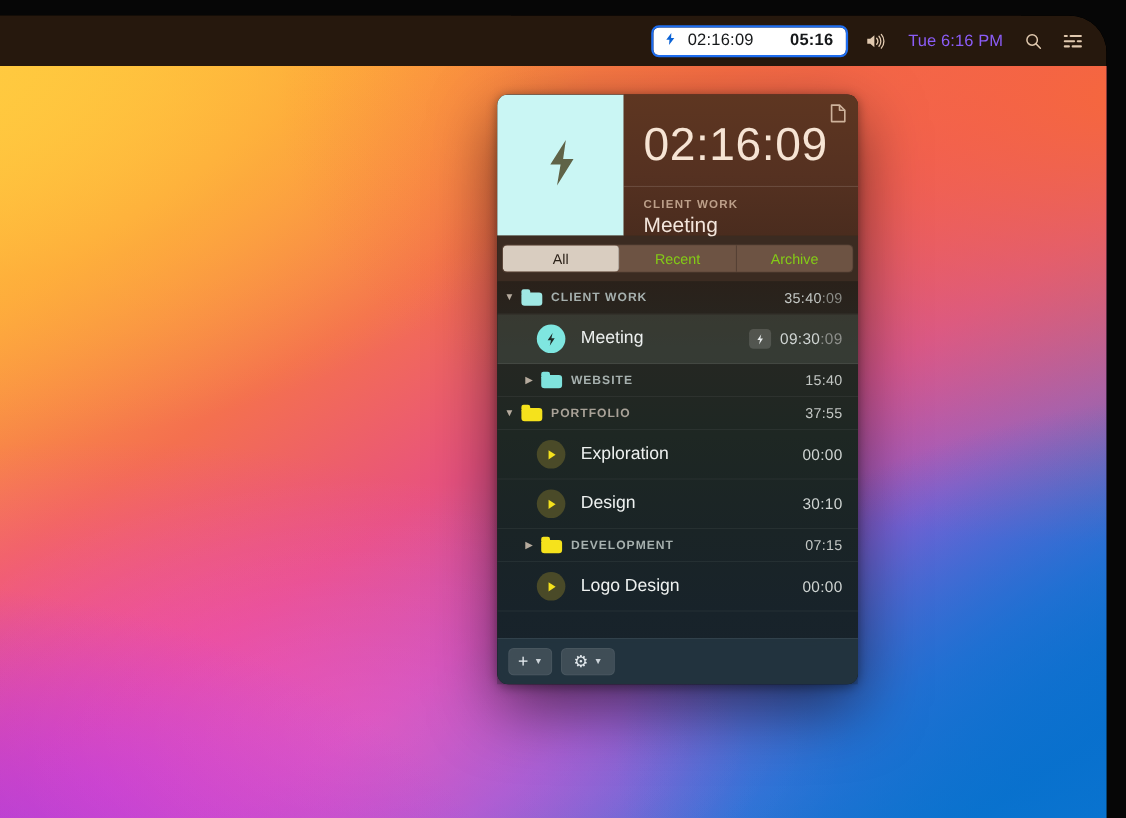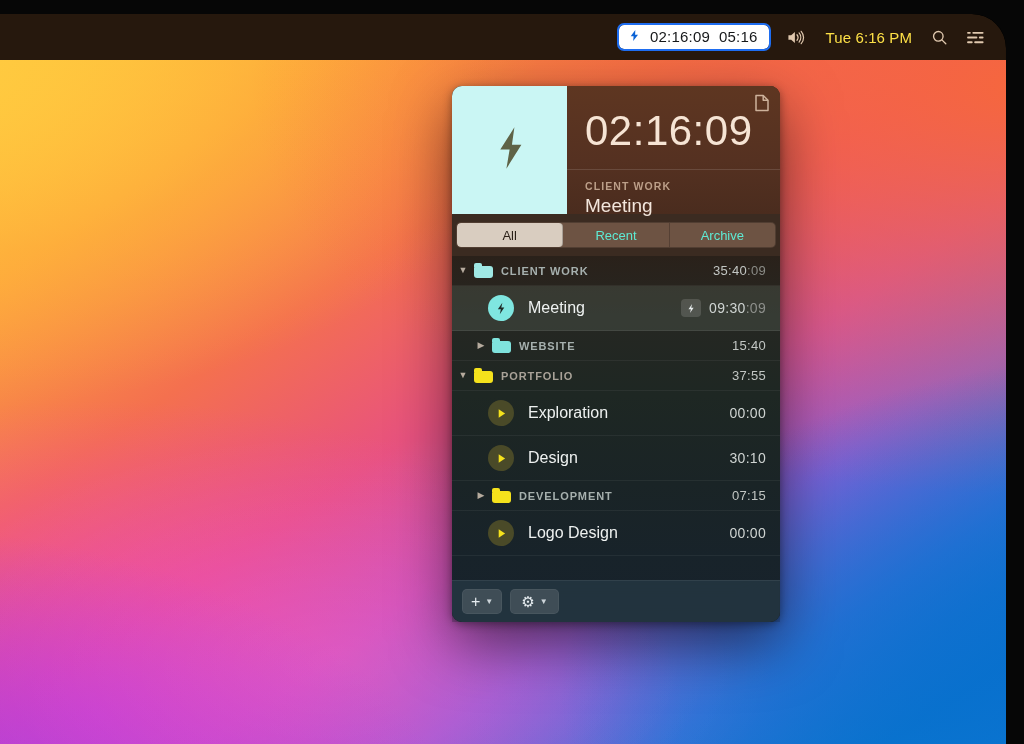--- a/index.html
+++ b/index.html
@@ -71,22 +71,22 @@
   #timer-pill {
     display:flex; align-items:center; gap:9px;
     background:#fff; border-radius:5px;
     padding:3px 11px 4px 9px;
     outline:2.5px solid #1e6df0;
     margin-right:8px;
     font-size:15px; color:#16181a; letter-spacing:.2px;
   }
   #timer-pill .bolt { color:#0b63d6; font-size:15px; line-height:1; }
   #timer-pill .t1 { font-weight:400; }
-  #timer-pill .t2 { font-weight:400; }
-  .clock-text { color:#fde047; font-size:15px; letter-spacing:.1px; padding:0 10px; }
+  #timer-pill .t2 { font-weight:700;margin-left:24px; }
+  .clock-text { color:#8b5cf6; font-size:15px; letter-spacing:.1px; padding:0 10px; }
 
   
   #panel {
     position:absolute;
     left:452px; top:72px;
     width:328px; height:536px;
     border-radius:10px;
     overflow:hidden;
     box-shadow:0 22px 58px rgba(0,0,0,.55), 0 2px 10px rgba(0,0,0,.4);
     z-index:20;
@@ -125,21 +125,21 @@
     display:flex; align-items:center; justify-content:center;
     padding:0 4px;
   }
   #segmented {
     display:flex; width:100%; height:26px;
     background:#6d5343; border-radius:5px; overflow:hidden;
     border:1px solid rgba(0,0,0,.25);
   }
   .seg {
     flex:1; display:flex; align-items:center; justify-content:center;
-    font-size:13px; color:#5eead4;
+    font-size:13px; color:#84cc16;
     border-right:1px solid rgba(0,0,0,.22);
   }
   .seg:last-child { border-right:none; }
   .seg.active { background:#d9cdc0; color:#2b2118; border-radius:4px; }
 
   
   #list {
     position:absolute; left:0; right:0; top:170px; bottom:0;
     overflow:hidden;
     background:linear-gradient(180deg,#2a211a 0%, #262722 16%, #1e2723 38%, #1a2426 62%, #18232a 82%, #17222c 100%);

